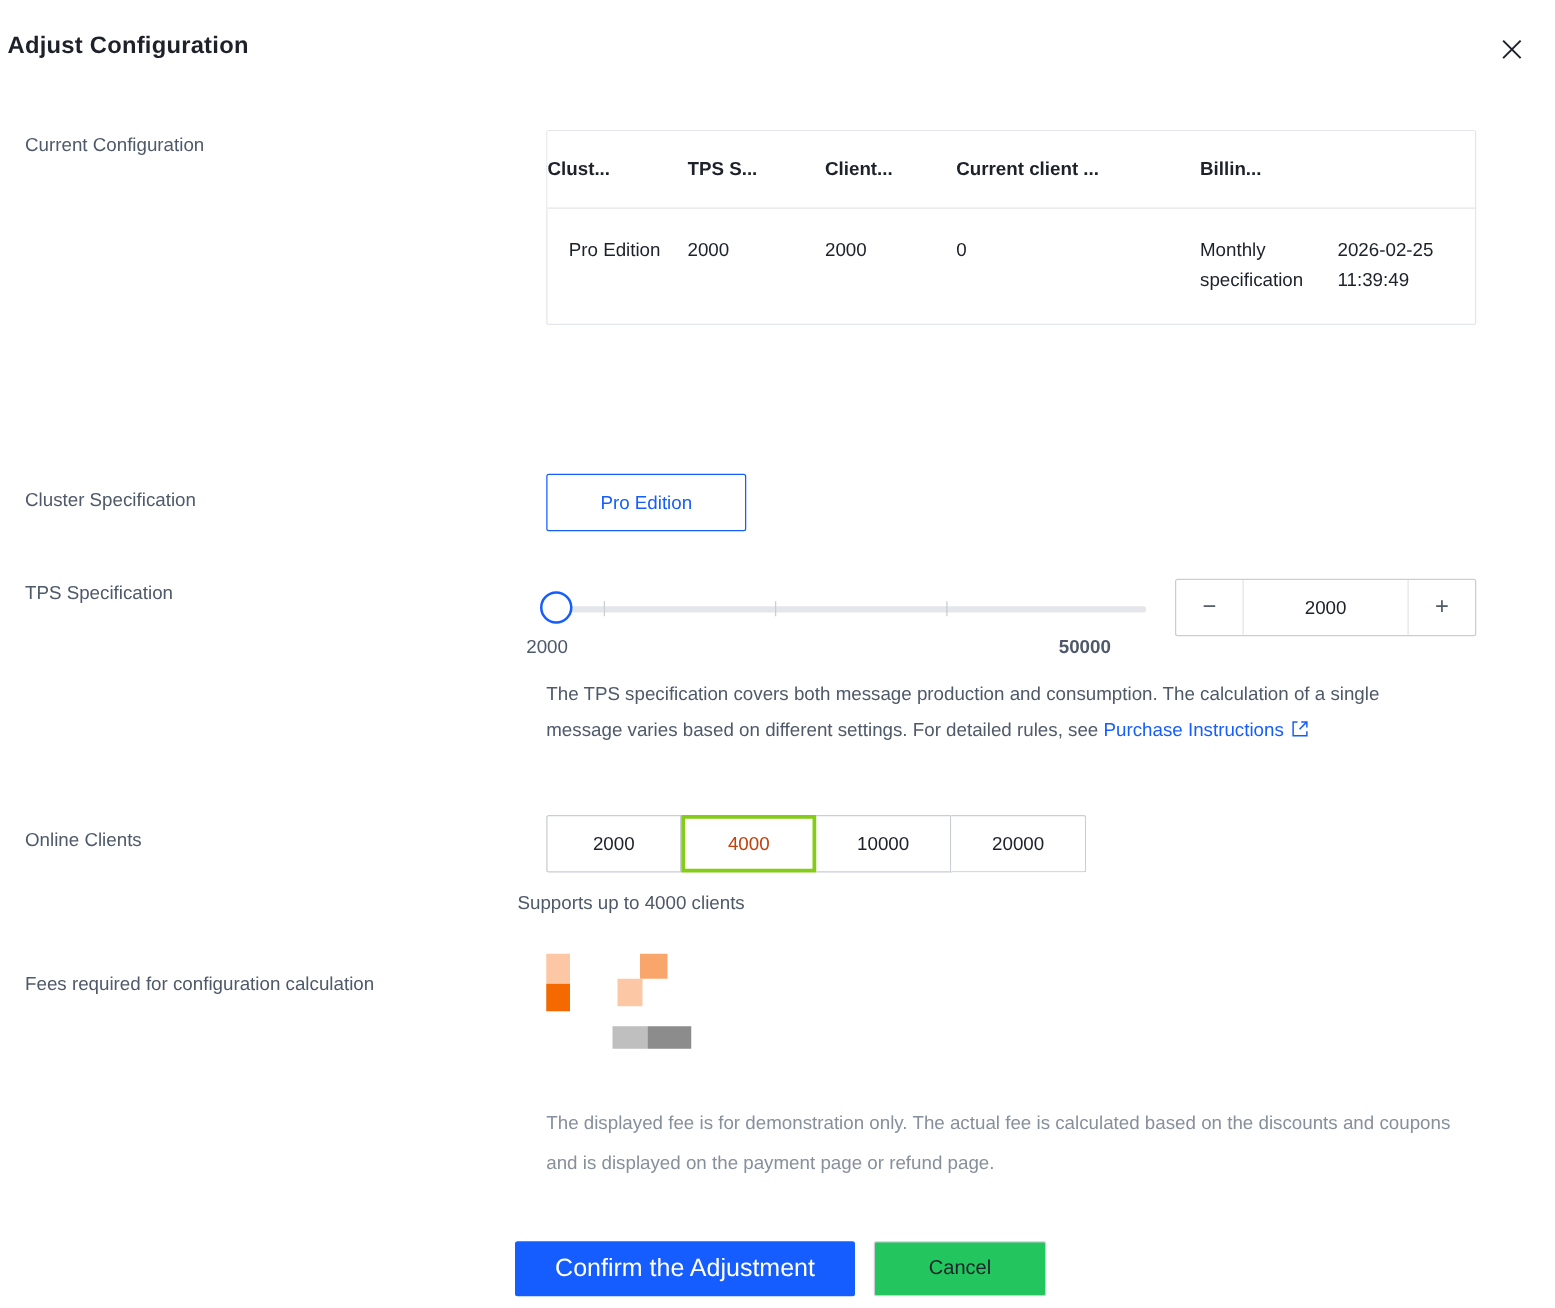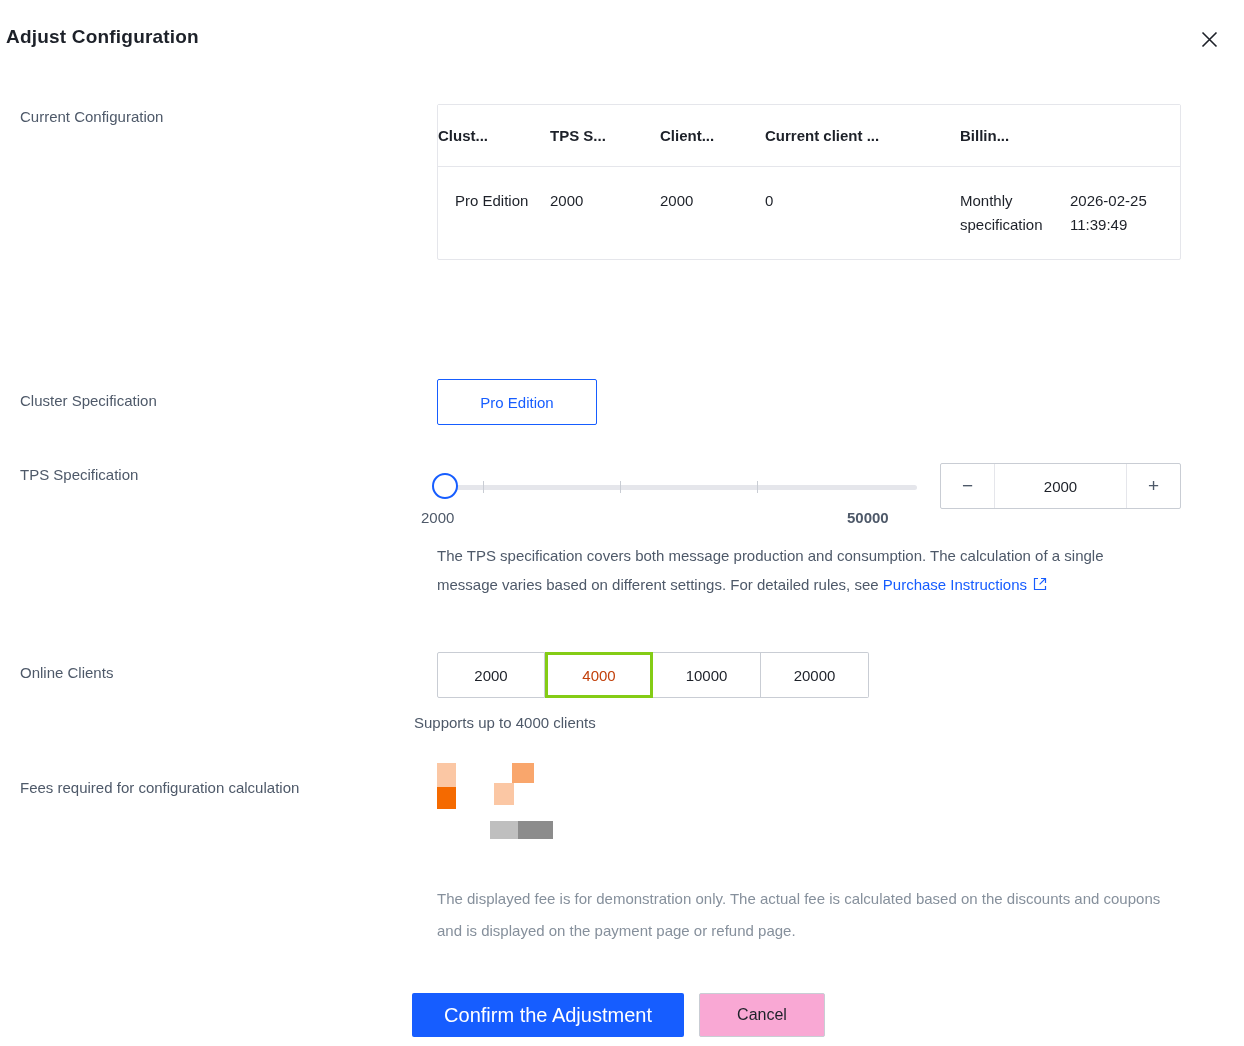--- a/index.html
+++ b/index.html
@@ -237,22 +237,22 @@
     border: none;
     border-radius: 2px;
     color: #fff;
     font-size: 20px;
     font-family: inherit;
     cursor: pointer;
   }
   .btn-default {
     position: absolute;
     left: 699px; top: 993px;
-    width: 126px; height: 44px;
-    background: #f9a8d4;
+    width: 138px; height: 44px;
+    background: #22c55e;
     border: 1px solid #c9cdd4;
     border-radius: 2px;
     color: #1d2129;
     font-size: 16px;
     font-family: inherit;
     cursor: pointer;
   }
 </style>
 </head>
 <body>

